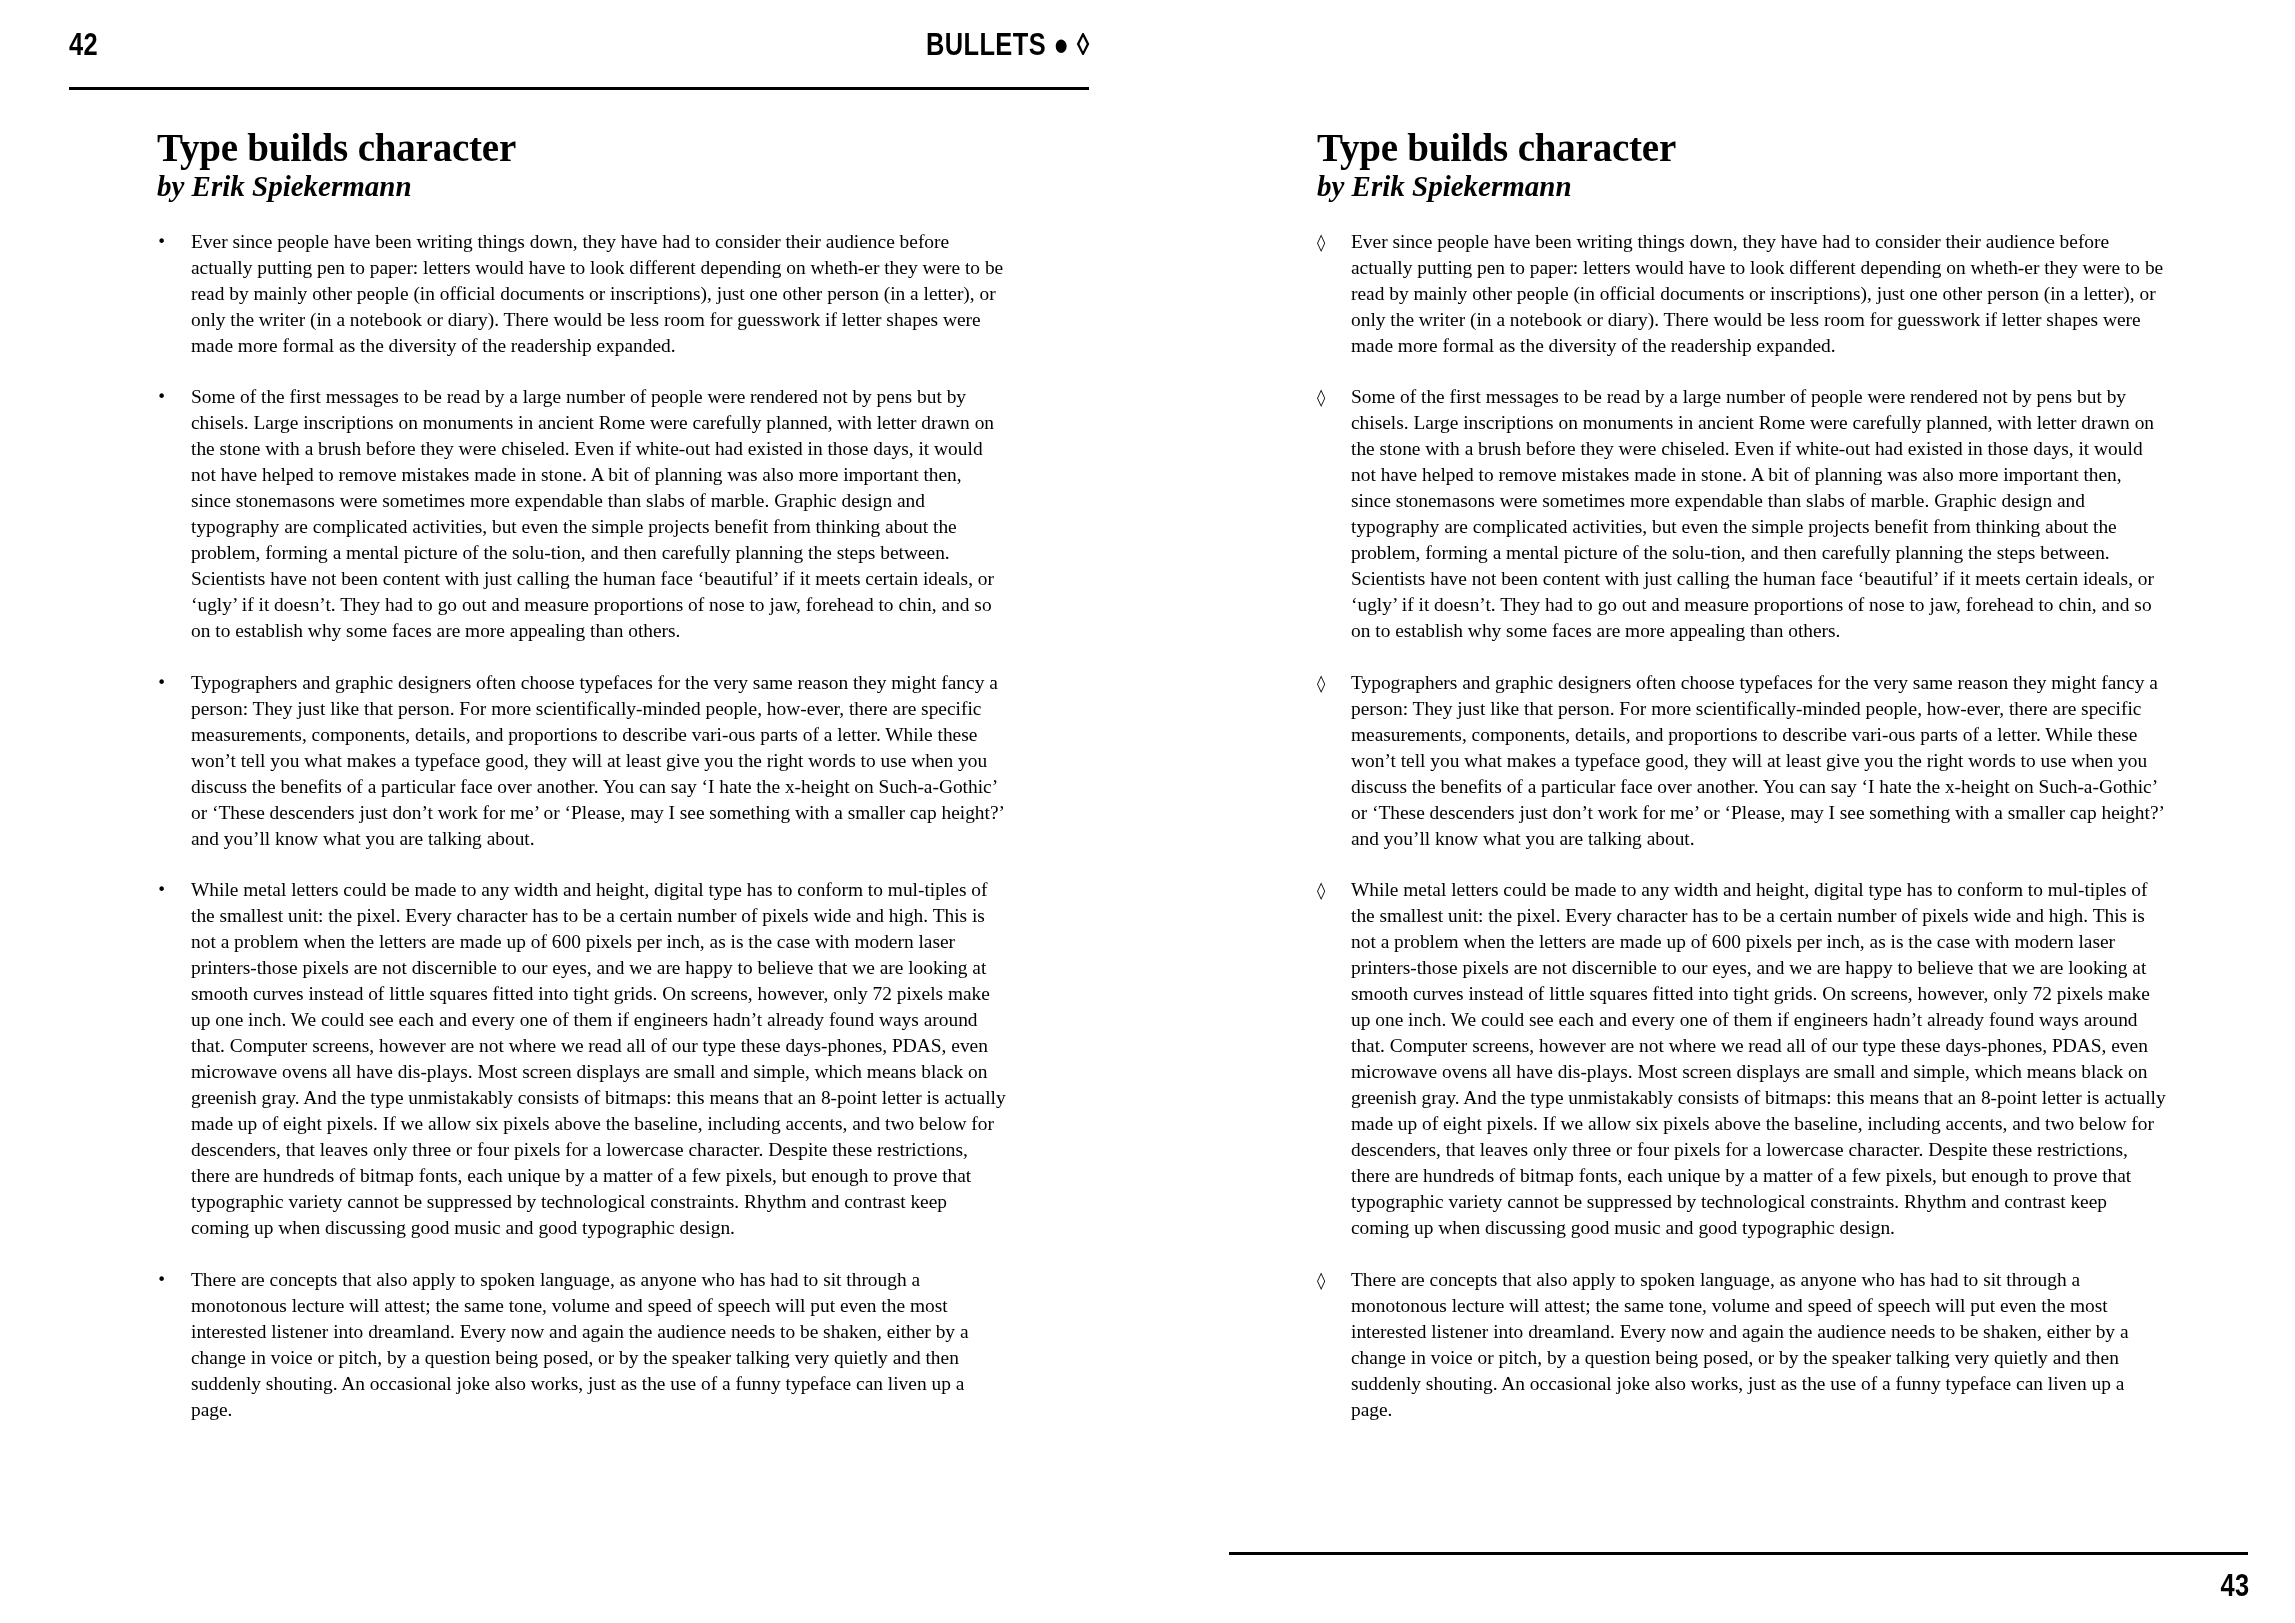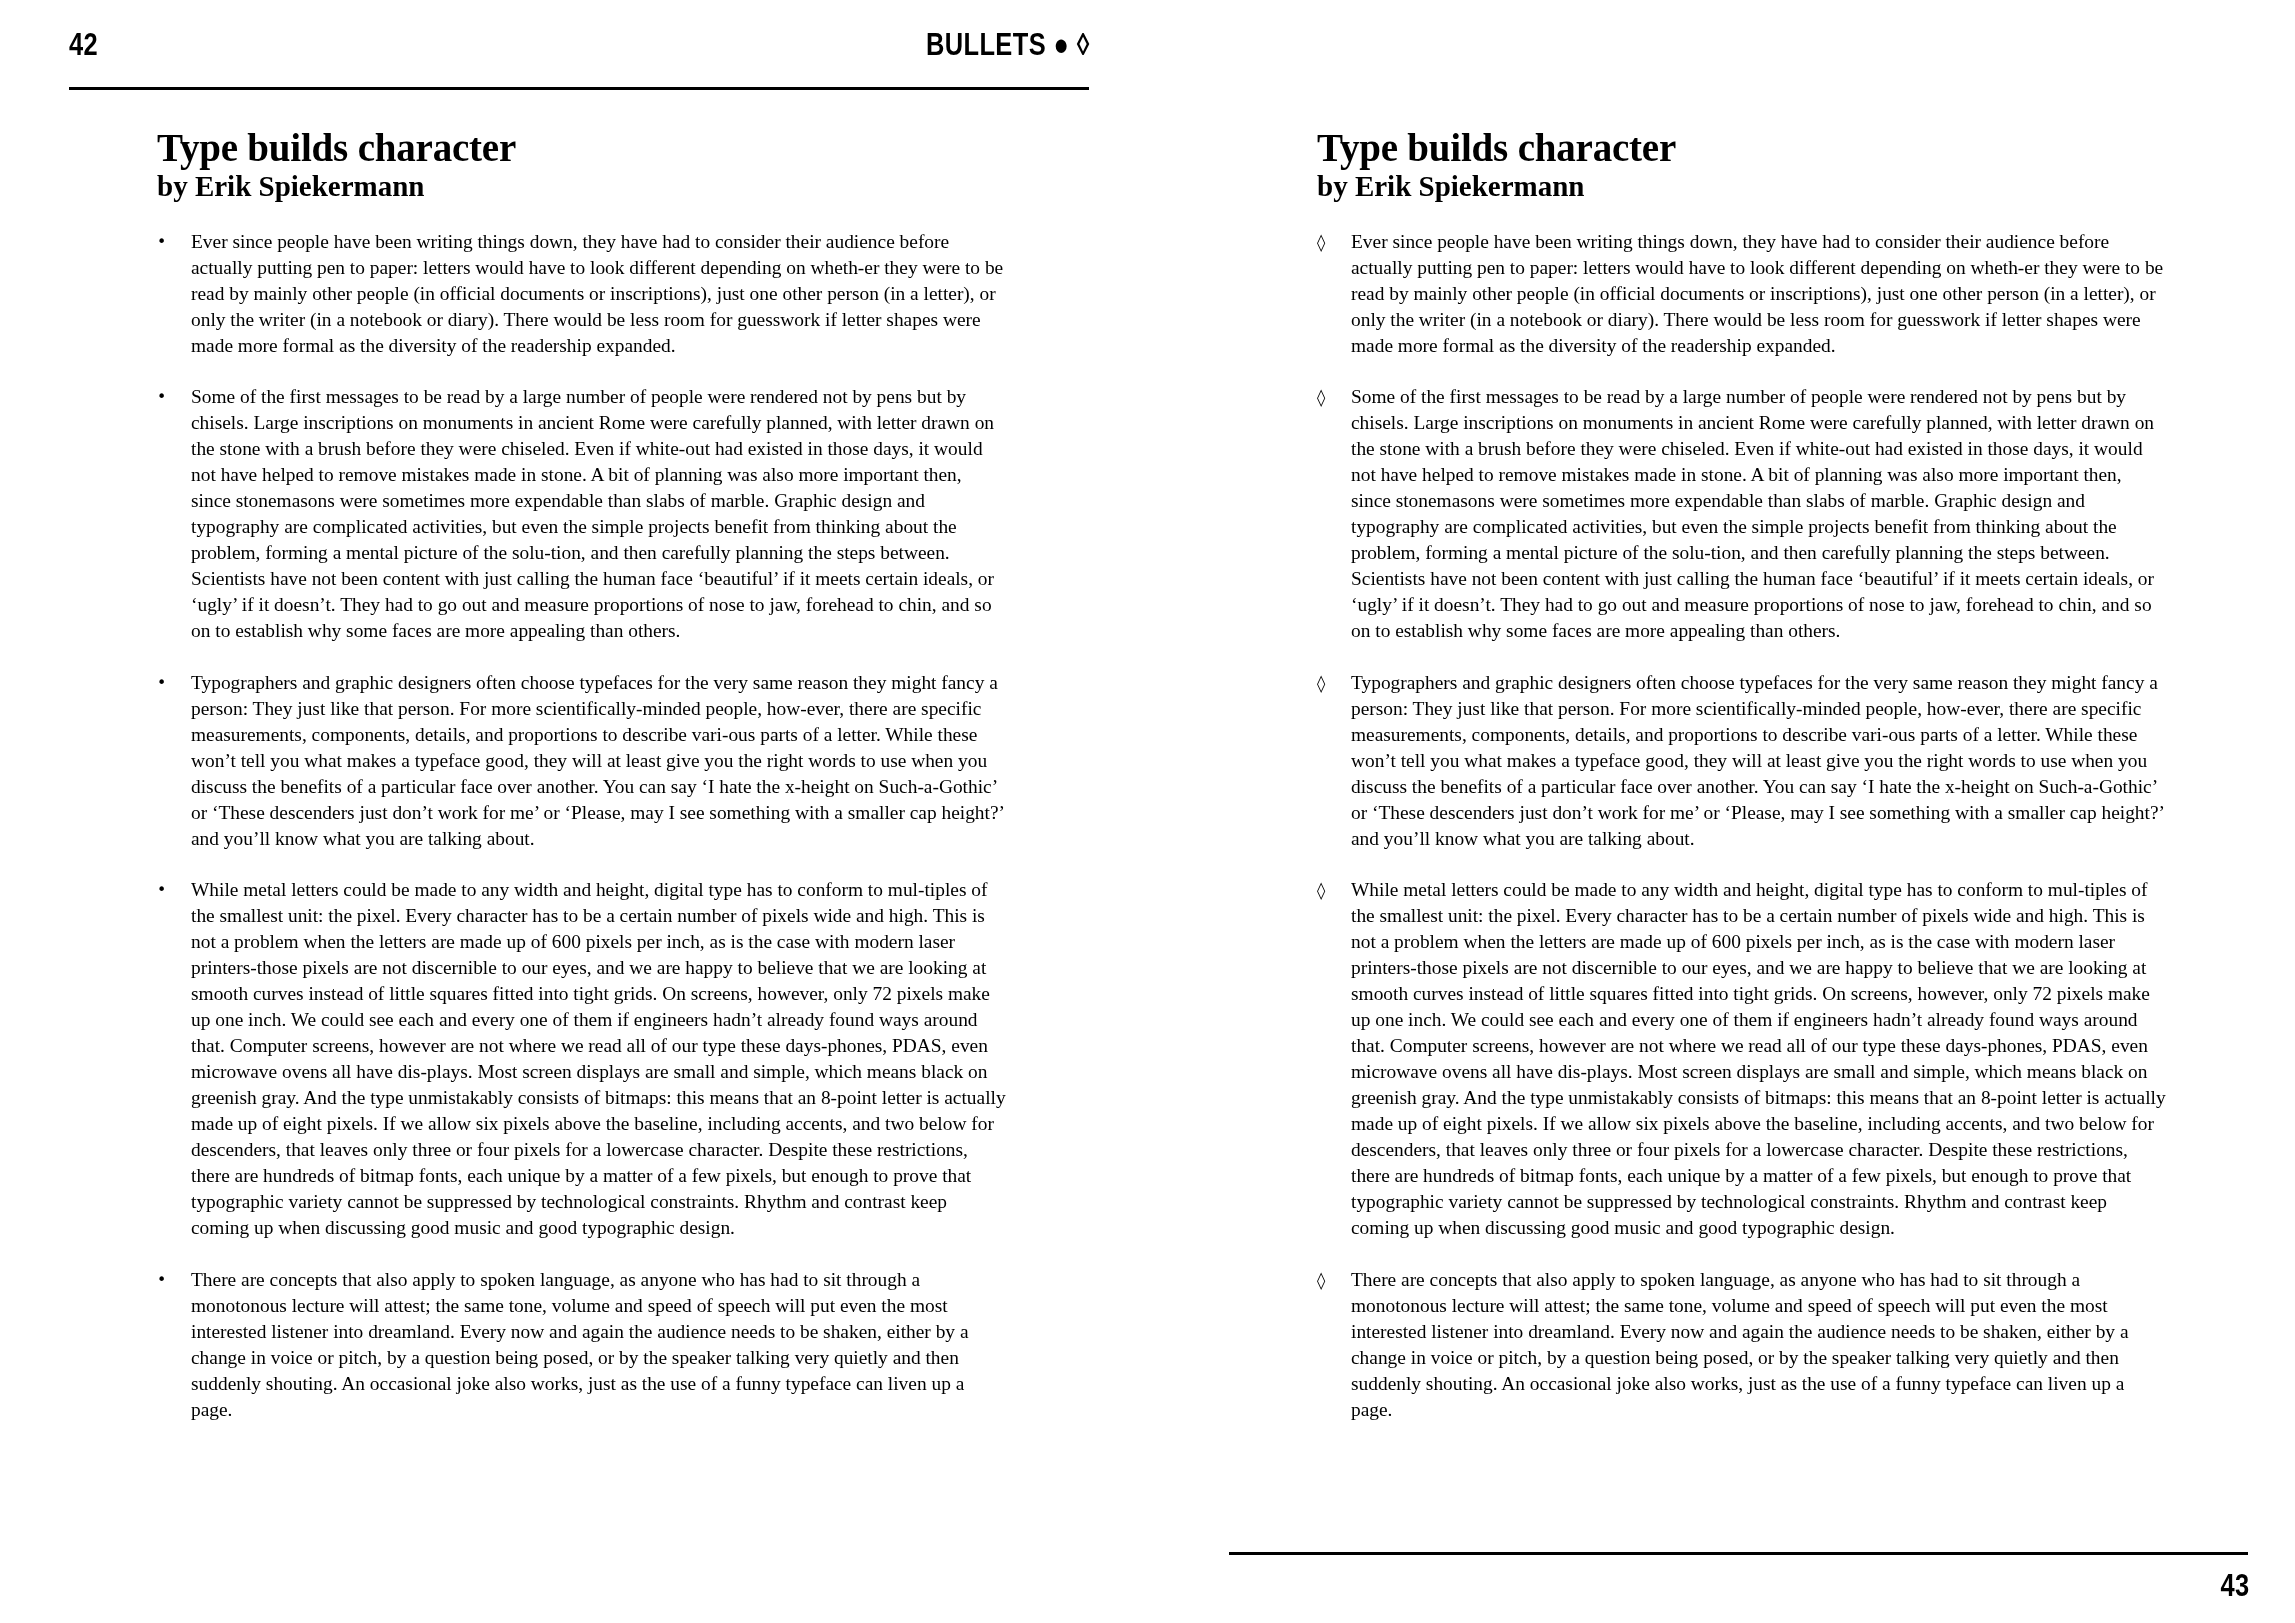--- a/index.html
+++ b/index.html
@@ -32,20 +32,21 @@
     font-family: "Liberation Serif", serif;
     font-weight: bold;
     font-size: 39px;
     line-height: 1;
     margin: 0;
     letter-spacing: -0.2px;
   }
   .byline {
     font-family: "Liberation Serif", serif;
     font-weight: bold;
+    font-style: italic;
     font-size: 29px;
     line-height: 1;
     margin: 4.6px 0 0 0;
   }
   .bullets { list-style: none; margin: 28px 0 0 0; padding: 0; }
   .bullet-item {
     position: relative;
     padding-left: 34px;
     margin: 0 0 25.5px 0;
     font-family: "Liberation Serif", serif;

